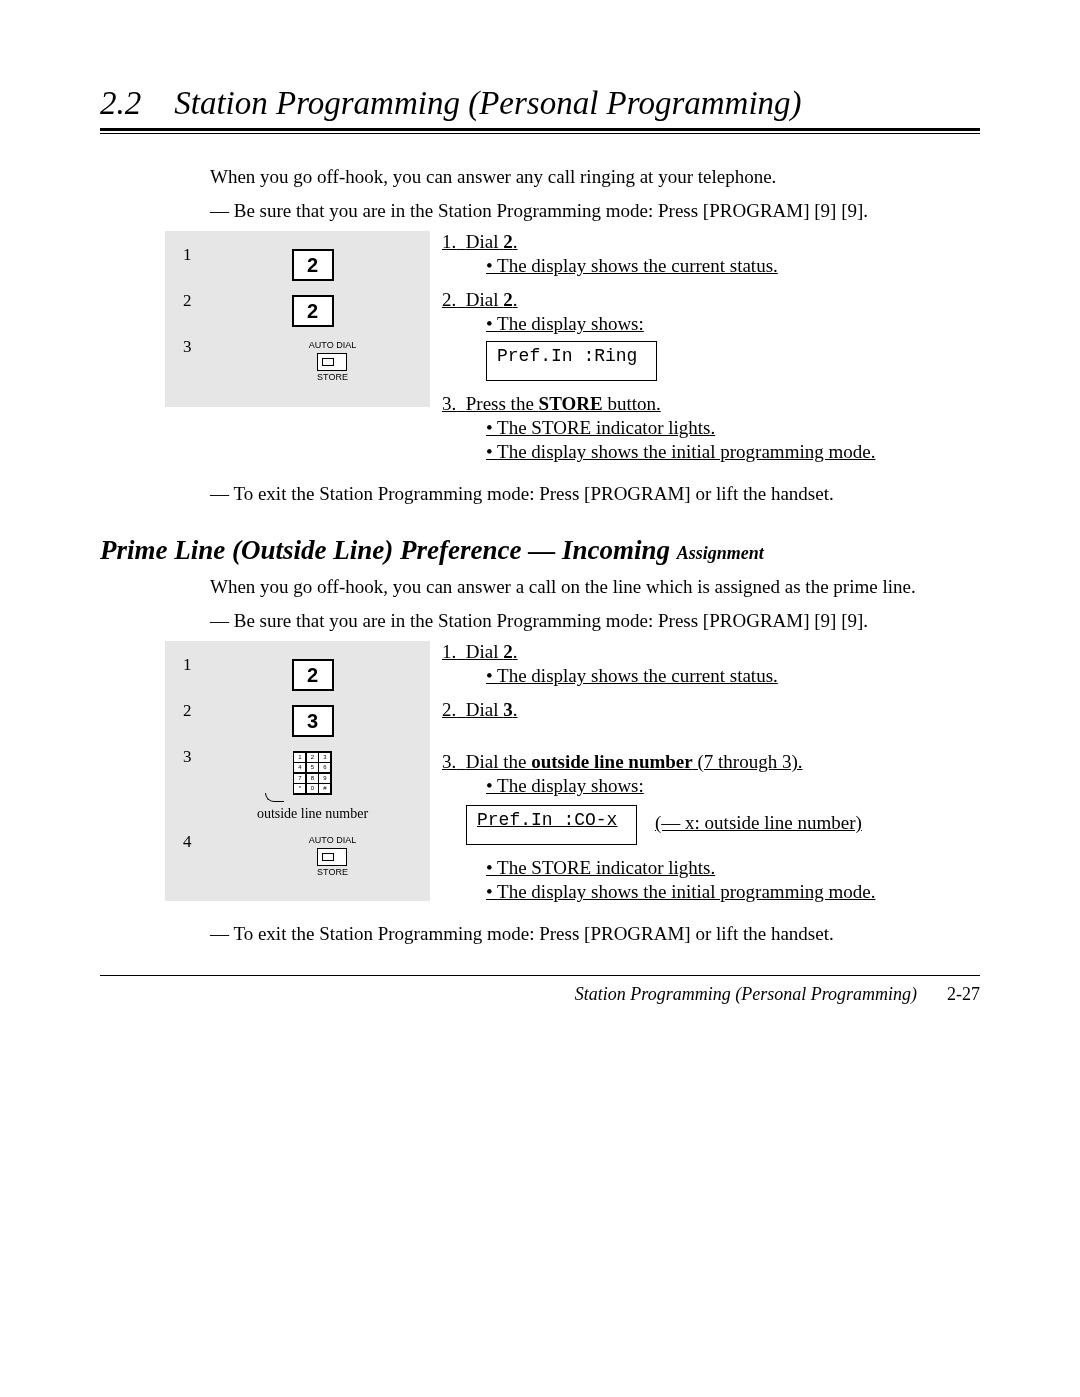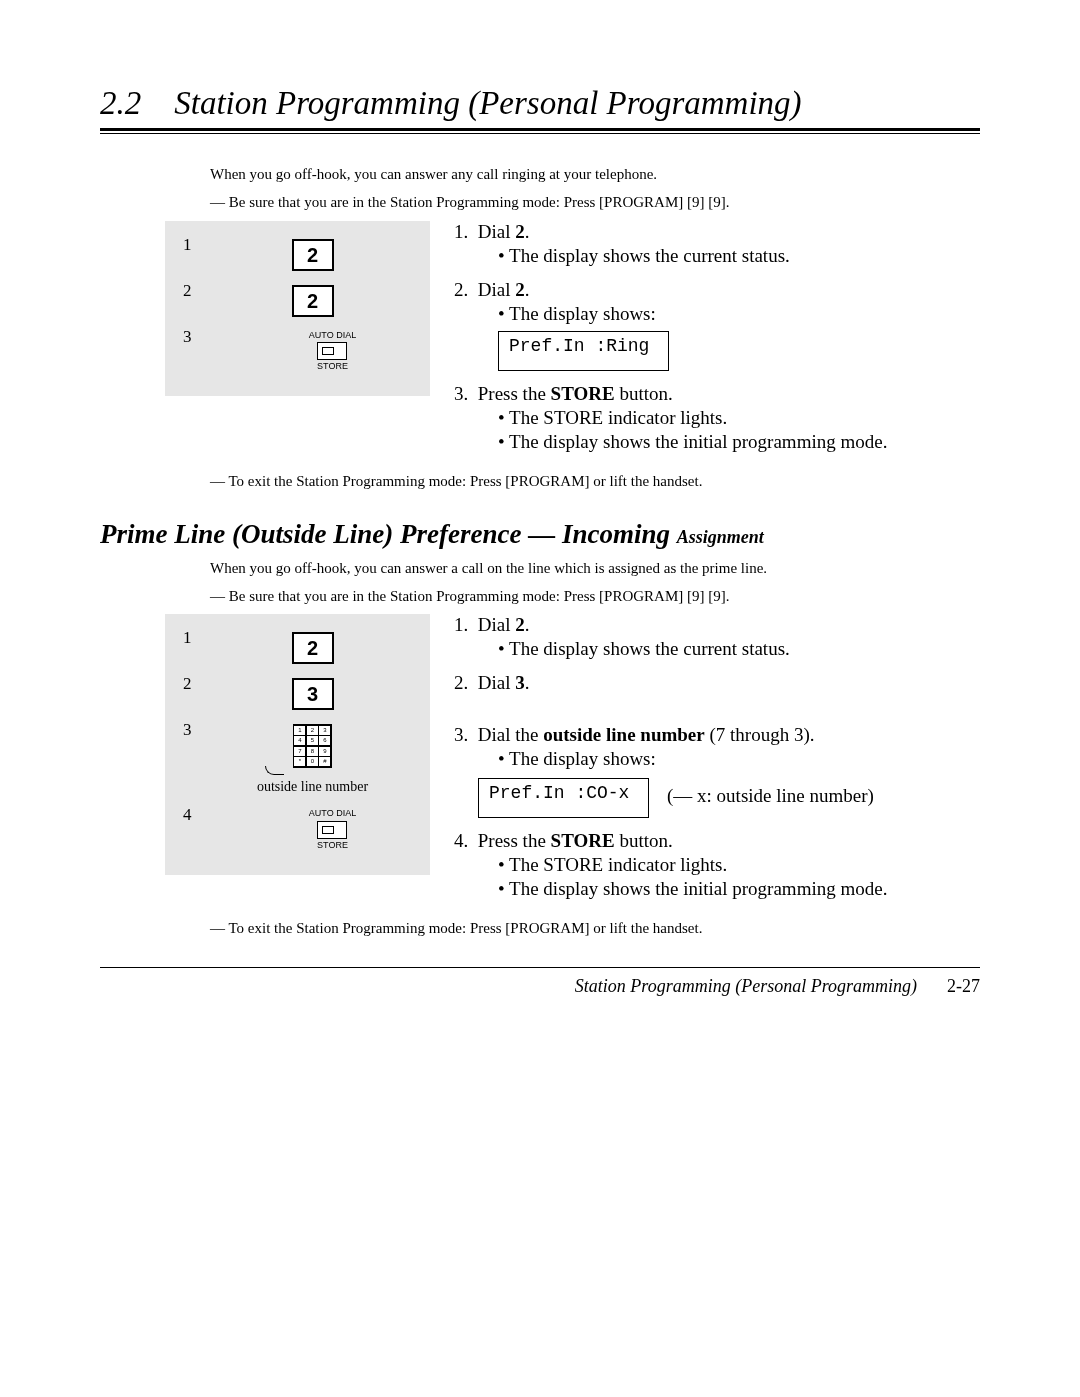--- a/index.html
+++ b/index.html
@@ -33,21 +33,21 @@
   .sub-section {
     font-style: italic;
     font-size: 27px;
     margin: 0 0 8px 0;
   }
   .sub-small {
     font-style: italic;
     font-size: 18px;
   }
   .intro, .note, .exit {
-    font-size: 15px;
+    font-size: 19px;
     line-height: 1.35;
     margin: 0 0 8px 0;
   }
   .intro { margin-left: 110px; }
   .note  { margin-left: 110px; }
   .exit  { margin-left: 110px; margin-top: 6px; }
   .procedure-row {
     display: flex;
     align-items: flex-start;
     margin-top: 4px;
@@ -56,22 +56,23 @@
     width: 265px;
     flex: 0 0 265px;
     background: #e6e6e6;
     box-sizing: border-box;
     padding: 14px 10px 14px 18px;
     font-size: 17px;
     margin-left: 65px;
   }
   .steps-col {
     flex: 1;
-    padding-left: 24px;
+    padding-left: 12px;
     font-size: 19px;
+    text-decoration: underline;
   }
   .d-step {
     display: flex;
     align-items: flex-start;
     margin-bottom: 10px;
   }
   .d-num {
     width: 22px;
   }
   .d-body {
@@ -349,24 +350,20 @@
         <ul class="bullets">
             <li>The display shows:</li>
           </ul>
         <div class="display-row-flex">
           <div class="display-box">Pref.In :CO-x</div>
           <span class="paren-note">(— x: outside line number)</span>
         </div>
       </div>
 
       <div class="step-block">
-        <div class="step-line">
-          <span>4.</span>&nbsp;
-          <span>Press the </span><b>STORE</b><span> button.</span>
-        </div>
         <ul class="bullets">
           <li>The STORE indicator lights.</li>
           <li>The display shows the initial programming mode.</li>
         </ul>
       </div>
 
     </div>
   </div>
 
   <p class="exit">— To exit the Station Programming mode: Press [PROGRAM] or lift the handset.</p>

